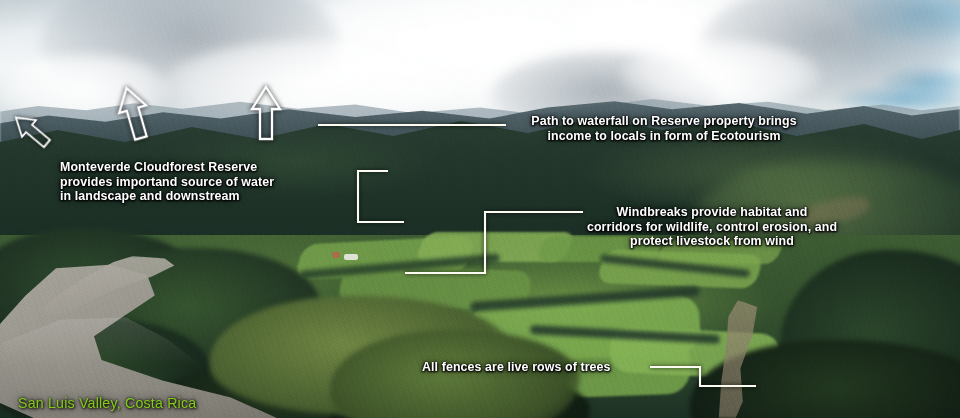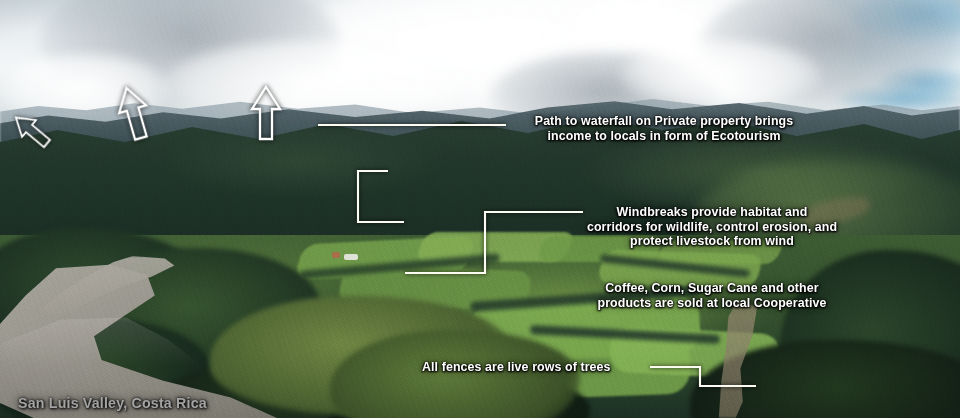--- a/index.html
+++ b/index.html
@@ -93,22 +93,22 @@
       0 0 3px rgba(0,0,0,.95),
       1px 1px 2px rgba(0,0,0,.95),
       -1px 1px 2px rgba(0,0,0,.8),
       0 0 7px rgba(0,0,0,.7);
   }
   .callout.left   { text-align: left; }
   .callout.center { text-align: center; }
 
   .caption {
     position: absolute;
-    color: #a3a3a3;
-    font-weight: bold;
+    color: #84cc16;
+    font-weight: normal;
     font-size: 14.2px;
     letter-spacing: .2px;
     text-shadow:
       0 0 3px rgba(0,0,0,.95),
       1px 1px 3px rgba(0,0,0,.95),
       0 0 8px rgba(0,0,0,.8);
   }
 
   .leader-svg, .arrow-svg {
     position: absolute; left: 0; top: 0;
@@ -246,30 +246,31 @@
 
     <svg class="leader-svg" viewBox="0 0 960 418">
       <g id="leaders-group">
           <path d="M 318 125 L 506 125" class="leader-path" stroke="#fbfbf2"></path>
           <path d="M 388 171 L 358 171 L 358 222 L 404 222" class="leader-path" stroke="#fbfbf2"></path>
           <path d="M 583 212 L 485 212 L 485 273 L 405 273" class="leader-path" stroke="#fbfbf2"></path>
           <path d="M 650 367 L 700 367 L 700 386 L 756 386" class="leader-path" stroke="#fbfbf2"></path>
         </g>
     </svg>
 
-
-    <div class="callout center" style="left:512px;top:114px;transform:translateX(-50%);left:664px;">Path to waterfall on Private property brings
+    <div class="callout left" style="left:60px;top:160px;">Monteverde Cloudforest Reserve
+provides importand source of water
+in landscape and downstream</div>
+
+    <div class="callout center" style="left:512px;top:114px;transform:translateX(-50%);left:664px;">Path to waterfall on Reserve property brings
 income to locals in form of Ecotourism</div>
 
 
     <div class="callout center" style="left:712px;top:205px;transform:translateX(-50%);text-align:center;">Windbreaks provide habitat and
 corridors for wildlife, control erosion, and
 protect livestock from wind</div>
 
-    <div class="callout center" style="left:712px;top:281px;transform:translateX(-50%);">Coffee, Corn, Sugar Cane and other
-products are sold at local Cooperative</div>
 
     <div class="callout left" style="left:422px;top:360px;text-align:center;">All fences are live rows of trees</div>
 
     <div class="caption" style="left:18px;top:395px;">San Luis Valley, Costa Rica</div>
   </div>
 
 </div>
 
 </body></html>

